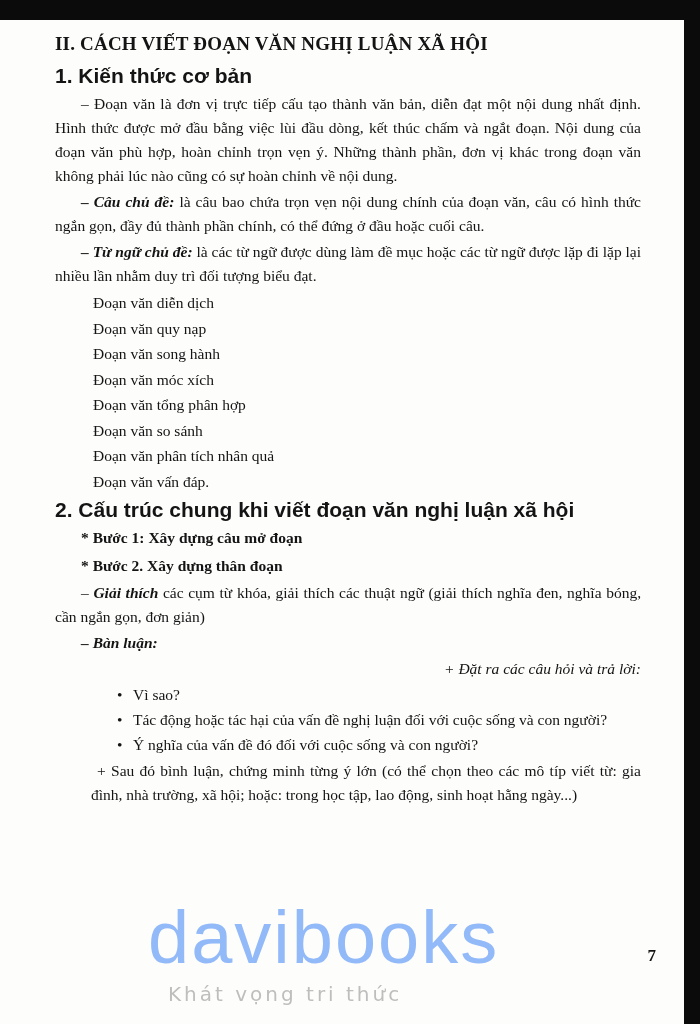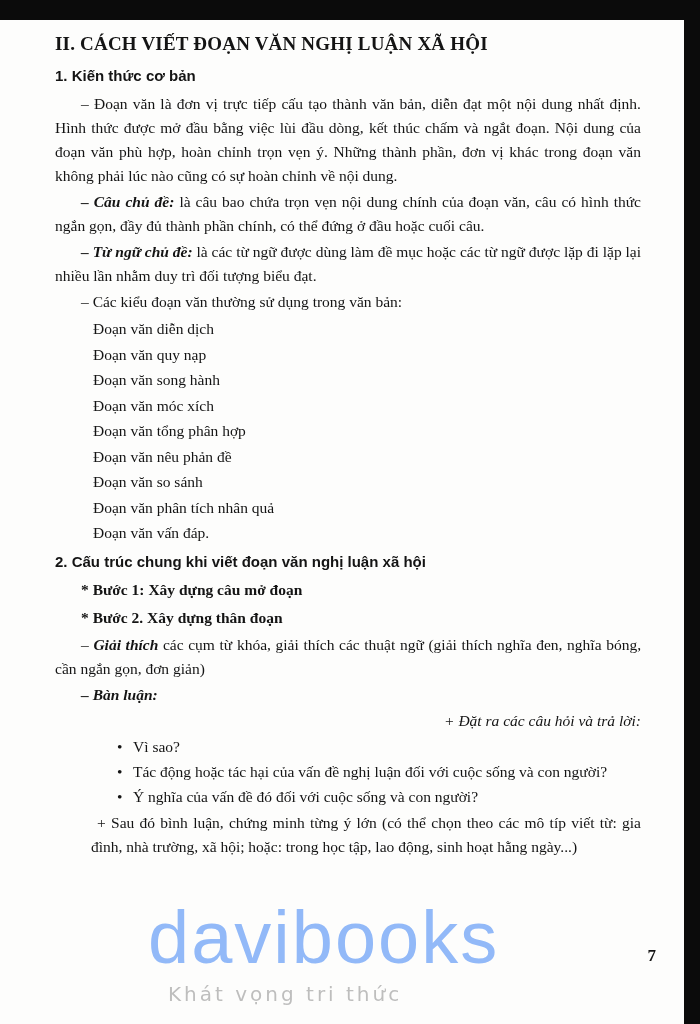--- a/index.html
+++ b/index.html
@@ -27,21 +27,21 @@
 
   .title {
     font-size:19px;
     font-weight:bold;
     letter-spacing:0.2px;
     margin-bottom:7px;
   }
 
   .sec-heading {
     font-family:"Liberation Sans", sans-serif;
-    font-size:15px;
+    font-size:21px;
     font-weight:bold;
     margin:3px 0 4px 0;
     line-height:25px;
   }
 
   p.body { text-align:justify; margin-bottom:2px; }
   .ind   { text-indent:26px; }
   .bi    { font-weight:bold; font-style:italic; }
   .it    { font-style:italic;text-align:right; }
 
@@ -101,29 +101,27 @@
     <h1 class="title">II. CÁCH VIẾT ĐOẠN VĂN NGHỊ LUẬN XÃ HỘI</h1>
 
     <h2 class="sec-heading">1. Kiến thức cơ bản</h2>
 
     <p class="body ind">– Đoạn văn là đơn vị trực tiếp cấu tạo thành văn bản, diễn đạt một nội dung nhất định. Hình thức được mở đầu bằng việc lùi đầu dòng, kết thúc chấm và ngắt đoạn. Nội dung của đoạn văn phù hợp, hoàn chỉnh trọn vẹn ý. Những thành phần, đơn vị khác trong đoạn văn không phải lúc nào cũng có sự hoàn chỉnh về nội dung.</p>
 
     <p class="body ind"><span class="bi">– Câu chủ đề:</span><span> là câu bao chứa trọn vẹn nội dung chính của đoạn văn, câu có hình thức ngắn gọn, đầy đủ thành phần chính, có thể đứng ở đầu hoặc cuối câu.</span></p>
 
     <p class="body ind"><span class="bi">– Từ ngữ chủ đề:</span><span> là các từ ngữ được dùng làm đề mục hoặc các từ ngữ được lặp đi lặp lại nhiều lần nhằm duy trì đối tượng biểu đạt.</span></p>
 
-    <p class="body ind">– Các kiểu đoạn văn thường sử dụng trong văn bản:</p>
 
     <div class="types">
       <div>Đoạn văn diễn dịch</div>
       <div>Đoạn văn quy nạp</div>
       <div>Đoạn văn song hành</div>
       <div>Đoạn văn móc xích</div>
       <div>Đoạn văn tổng phân hợp</div>
-      <div>Đoạn văn nêu phản đề</div>
       <div>Đoạn văn so sánh</div>
       <div>Đoạn văn phân tích nhân quả</div>
       <div>Đoạn văn vấn đáp.</div>
     </div>
 
     <h2 class="sec-heading">2. Cấu trúc chung khi viết đoạn văn nghị luận xã hội</h2>
 
     <p class="step-heading">* Bước 1: Xây dựng câu mở đoạn</p>
 
 

